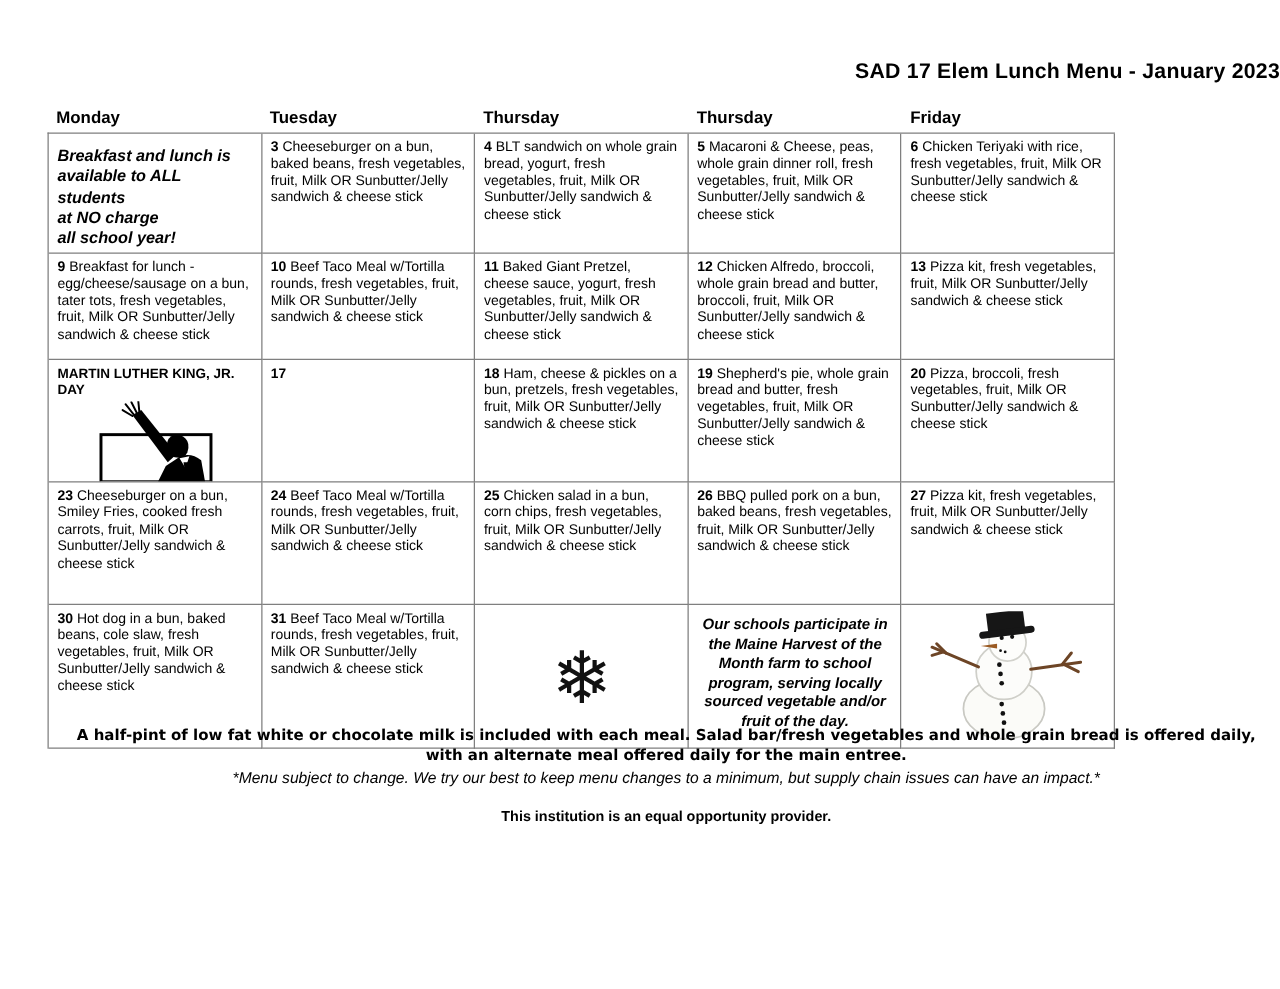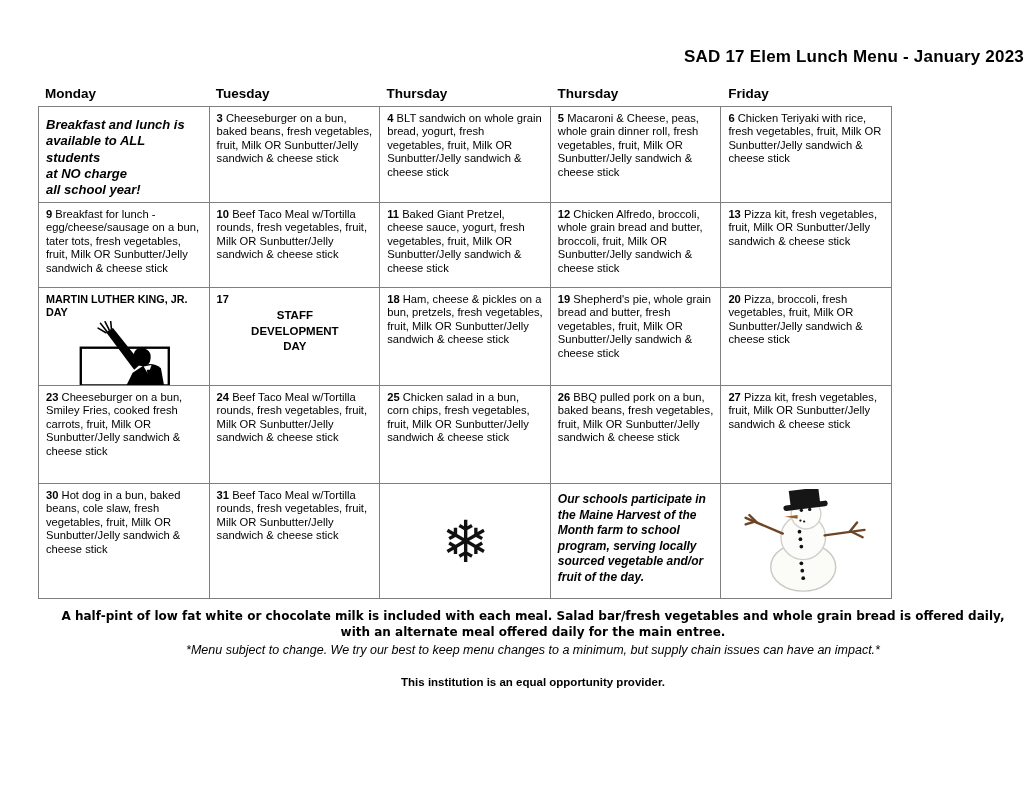--- a/index.html
+++ b/index.html
@@ -55,21 +55,21 @@
     font-weight: bold;
     font-style: italic;
     font-size: 13px;
     line-height: 1.25;
     white-space: pre-line;
     padding-top: 5px;
   }
   .harvest-notice {
     font-weight: bold;
     font-style: italic;
-    text-align: left;
+    text-align: center;
     font-size: 12px;
     line-height: 1.3;
     white-space: pre-line;
     padding-top: 3px;
   }
   .mlk-label { font-weight: bold; font-size: 10.8px; }
   .mlk-art { text-align: center; margin-top: 2px; }
 
   .staff-date { font-weight: bold; font-size: 11px; }
   .staff-label {
@@ -83,21 +83,21 @@
 
   .snowflake-cell { display: flex; align-items: center; justify-content: center; }
   .snowflake {
     font-size: 58px;
     line-height: 1;
     color: #111;
     font-family: "DejaVu Sans", sans-serif;
   }
   .snowman-cell { display: flex; align-items: center; justify-content: center; padding: 2px; }
 
-  .footer { position: absolute; left: 0; top: 608px; width: 1018px; text-align: center; padding-left: 48px; }
+  .footer { position: absolute; left: 0; top: 580px; width: 1018px; text-align: center; padding-left: 48px; }
   .footer-milk {
     font-family: "DejaVu Sans", sans-serif;
     font-weight: bold;
     font-size: 12px;
     line-height: 1.35;
     max-width: 975px;
     margin: 0 auto;
   }
   .footer-change {
     font-style: italic;
@@ -192,23 +192,20 @@
             <path d="M88 46 l-4 3 l5 2 Z" fill="#000"></path>
 
             <path d="M78 82 L126 82 L122 60 Q112 52 101 56 L86 66 Z" fill="#000"></path>
             <path d="M100 58 l6 10 l4 -12 Z" fill="#fff"></path>
             <path d="M104 62 l2 12 l3 -12 Z" fill="#000"></path>
           </svg>
         </div>
       </div>
       <div class="cell">
         <div class="staff-date">17</div>
-        <div class="staff-label">STAFF
-DEVELOPMENT
-DAY</div>
       </div>
       <div class="cell">
         <b>18</b> 
         <span>Ham, cheese &amp;  pickles on a bun, pretzels, fresh vegetables, fruit, Milk OR Sunbutter/Jelly sandwich &amp; cheese stick</span>
       </div>
       <div class="cell">
         <b>19</b> 
         <span>Shepherd's pie, whole grain bread and butter, fresh vegetables, fruit, Milk OR Sunbutter/Jelly sandwich &amp; cheese stick</span>
       </div>
       <div class="cell">

